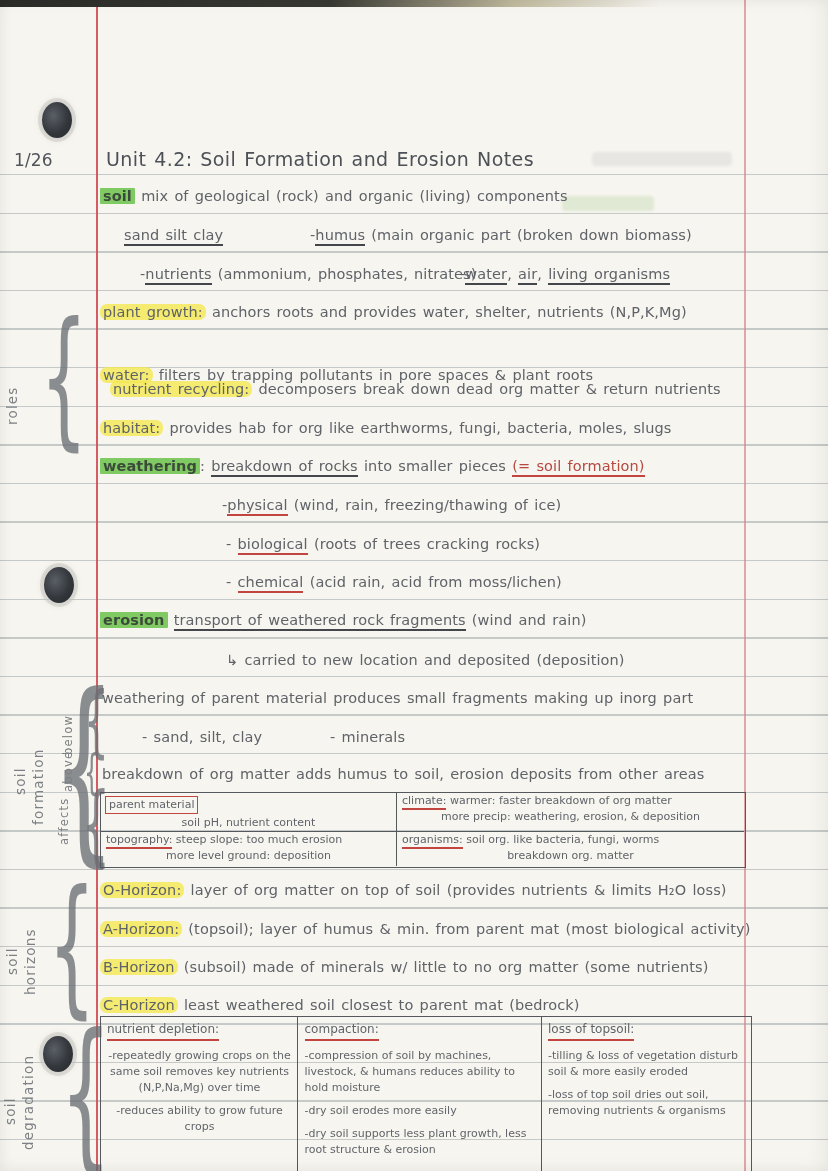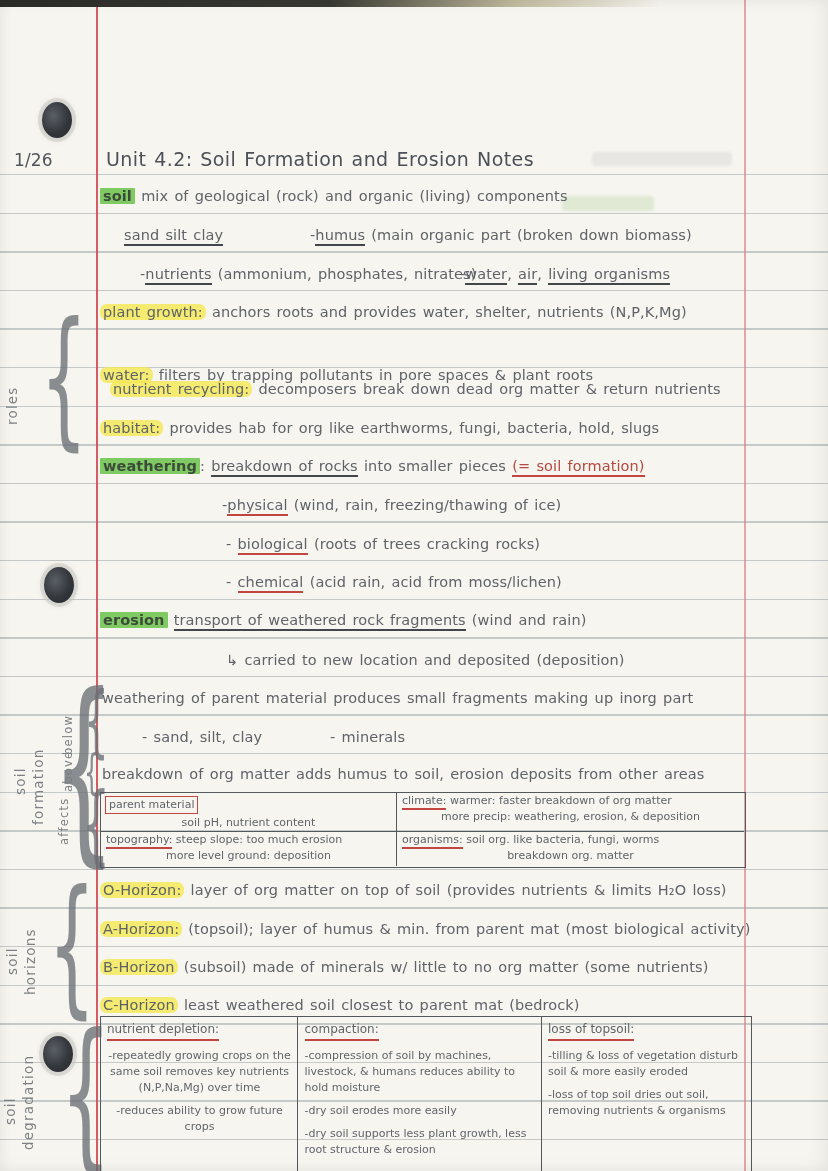--- a/index.html
+++ b/index.html
@@ -82,21 +82,21 @@
   <div class="line" style="top:304px;left:100px;">
     <span class="hl-y">plant growth:</span><span> anchors roots and provides water, shelter, nutrients (N,P,K,Mg)</span>
   </div>
   <div class="line" style="top:343px;left:100px;margin-top:24px;">
     <span class="hl-y">water:</span><span> filters by trapping pollutants in pore spaces &amp; plant roots</span>
   </div>
   <div class="line" style="top:381px;left:100px;padding-left:10px;">
     <span class="hl-y">nutrient recycling:</span><span> decomposers break down dead org matter &amp; return nutrients</span>
   </div>
   <div class="line" style="top:420px;left:100px;">
-    <span class="hl-y">habitat:</span><span> provides hab for org like earthworms, fungi, bacteria, hold, slugs</span>
+    <span class="hl-y">habitat:</span><span> provides hab for org like earthworms, fungi, bacteria, moles, slugs</span>
   </div>
 
   <div class="line" style="top:458px;left:100px;">
     <span class="hl-g">weathering</span><span>: </span><span class="u-dark">breakdown of rocks</span><span> into smaller pieces </span><span class="red-ink u-red">(= soil formation)</span>
   </div>
   <div class="line" style="top:497px;left:222px;">
     <span>-</span><span class="u-red">physical</span><span> (wind, rain, freezing/thawing of ice)</span>
   </div>
   <div class="line" style="top:536px;left:226px;">
     <span>- </span><span class="u-red">biological</span><span> (roots of trees cracking rocks)</span>

